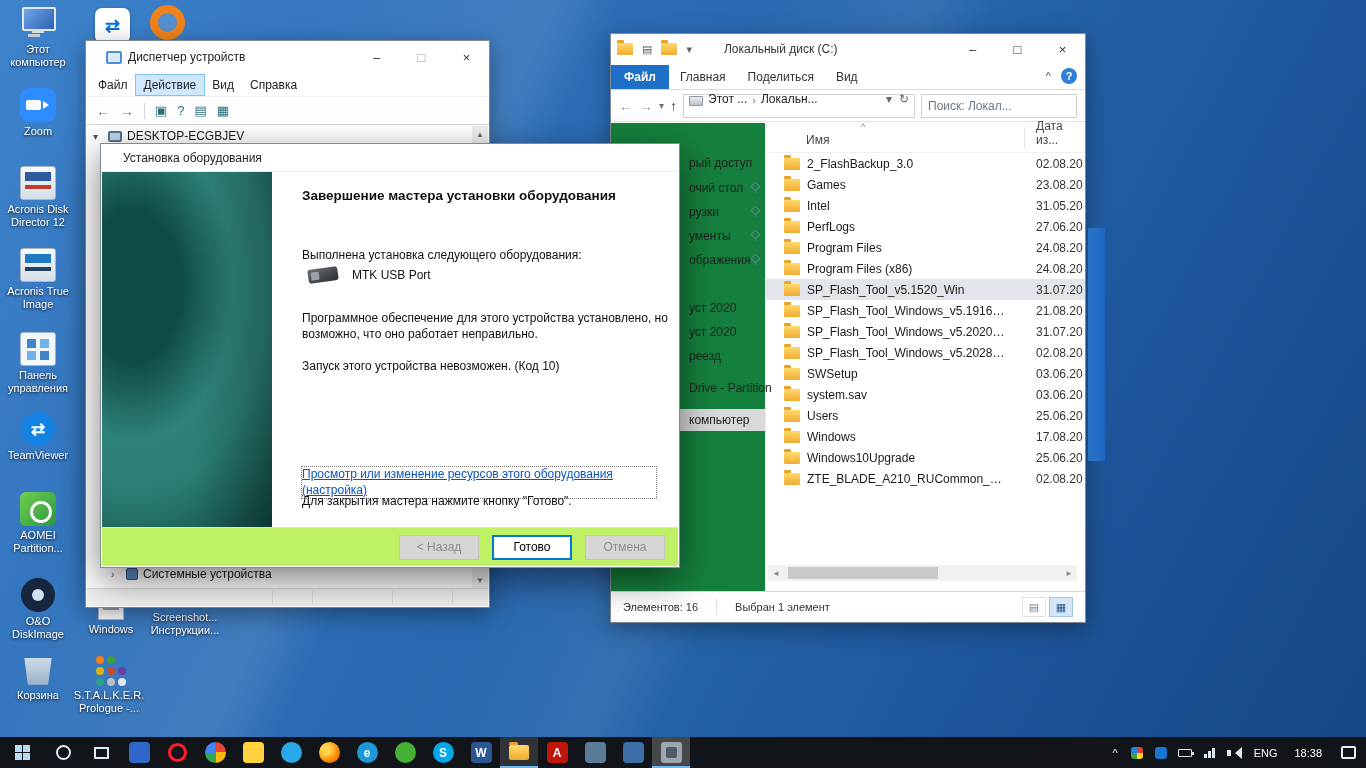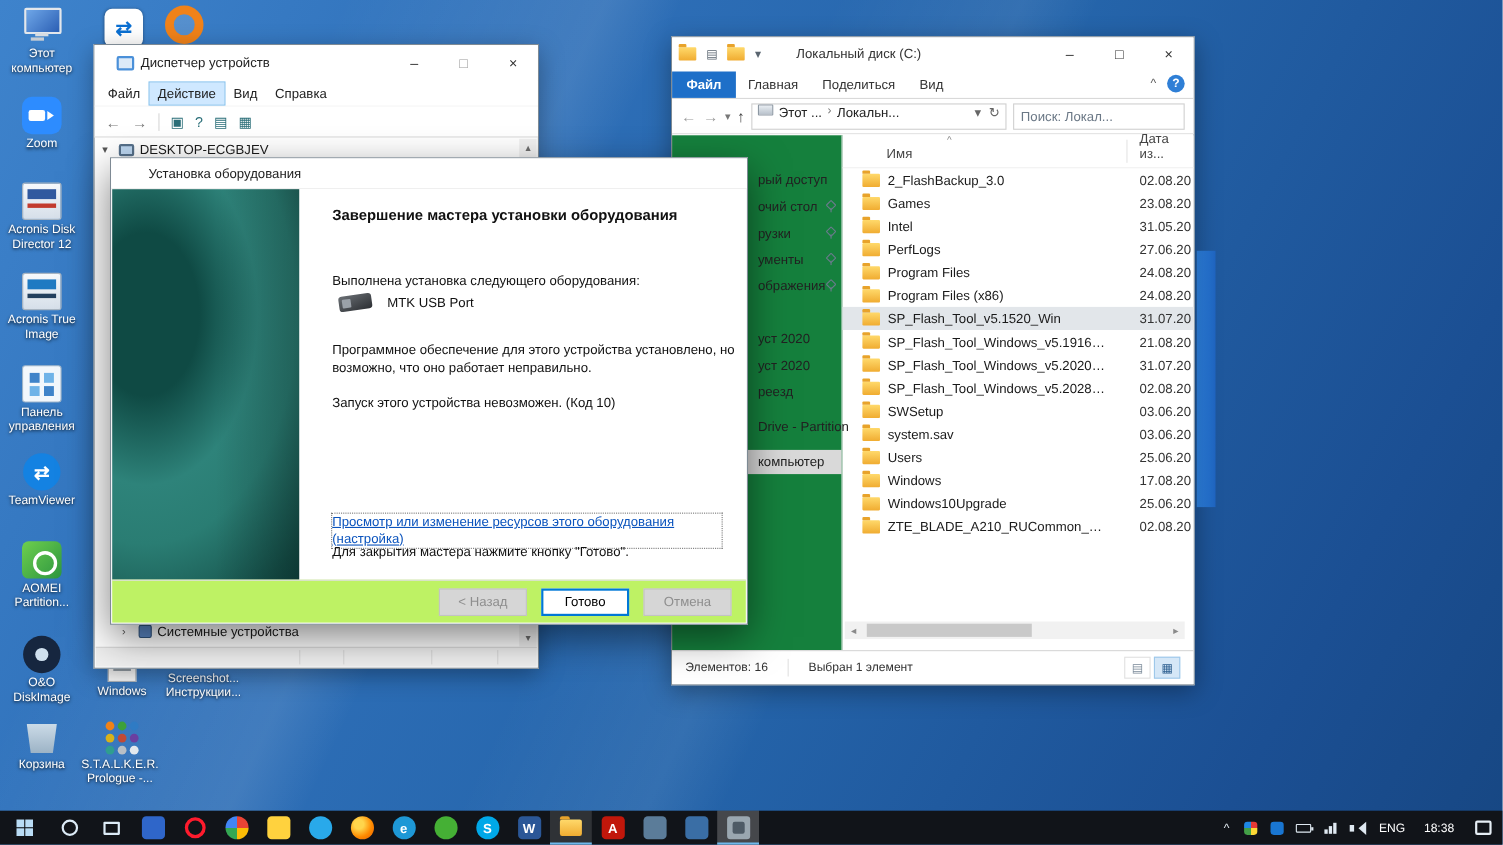--- a/index.html
+++ b/index.html
@@ -90,21 +90,21 @@
   .ex-tabs{height:26px;display:flex;align-items:flex-end;background:#fff;border-bottom:1px solid #d9d9d9;position:relative}
   .ex-tab{padding:5px 11px;font-size:12px;color:#333}
   .ex-tab.file{background:#1e6fc8;color:#fff;font-weight:bold;padding:5px 13px}
   .ex-tabs-right{position:absolute;right:8px;top:4px;display:flex;gap:10px;align-items:center}
   .ex-collapse{color:#555;font-size:11px}
   .ex-help{width:16px;height:16px;border-radius:50%;background:#2f7fd6;color:#fff;font-size:11px;font-weight:bold;display:flex;align-items:center;justify-content:center}
   .ex-addr{height:32px;display:flex;align-items:center;background:#fff;gap:6px;padding:0 8px;border-bottom:1px solid #e3e3e3}
   .nav-g{color:#9a9a9a;font-size:14px}
   .nav-g.up{color:#444}
   .nav-g.sm{font-size:10px;color:#777}
-  .crumb-box{flex:0 0 232px;height:24px;border:1px solid #d0d0d0;display:flex;align-items:flex-start;gap:5px;padding:0 5px;color:#222}
+  .crumb-box{flex:0 0 232px;height:24px;border:1px solid #d0d0d0;display:flex;align-items:flex-end;gap:5px;padding:11px 5px;color:#222}
   .mini-drive{width:14px;height:10px;background:linear-gradient(#e8edf2,#b9c2cc);border:1px solid #8d98a3;border-radius:1px}
   .crumb-sep{color:#777;font-size:11px}
   .crumb-box .right{margin-left:auto;display:flex;gap:7px;color:#666}
   .search-box{flex:1;height:24px;border:1px solid #d0d0d0;display:flex;align-items:center;padding:0 6px}
   .search-box input{border:0;outline:0;width:100%;font:inherit;font-size:12px;color:#555;background:transparent}
   .search-box input::placeholder{color:#6b7886;opacity:1}
   .ex-main{position:absolute;top:89px;left:0;right:0;bottom:31px;background:#fff}
   .ex-side{position:absolute;left:0;top:0;bottom:0;width:155px;border-right:1px solid #ededed;background:#15803d}
   .side-item{position:absolute;left:0;right:0;height:22px;display:flex;align-items:center;padding-left:78px;color:#222;font-size:12px;white-space:nowrap}
   .side-item.sel{background:#d9d9d9}
@@ -501,21 +501,21 @@
     <span>Выбран 1 элемент</span>
     <span class="view-btns">
       <span class="vbtn">▤</span>
       <span class="vbtn on">▦</span>
     </span>
   </div>
 </div>
 
 <div class="window wiz">
   <div class="titlebar">
-    <span class="title-text" style="margin-left:14px">Установка оборудования</span>
+    <span class="title-text" style="margin-left:2px">Установка оборудования</span>
   </div>
   <div class="wiz-body">
     <div class="wiz-panel"></div>
     <div class="wiz-content">
       <div class="wiz-h">Завершение мастера установки оборудования</div>
       <div class="wiz-t1">Выполнена установка следующего оборудования:</div>
       <div class="wiz-dev">
         <span class="usb-ico"></span>
         <span>MTK USB Port</span>
       </div>

